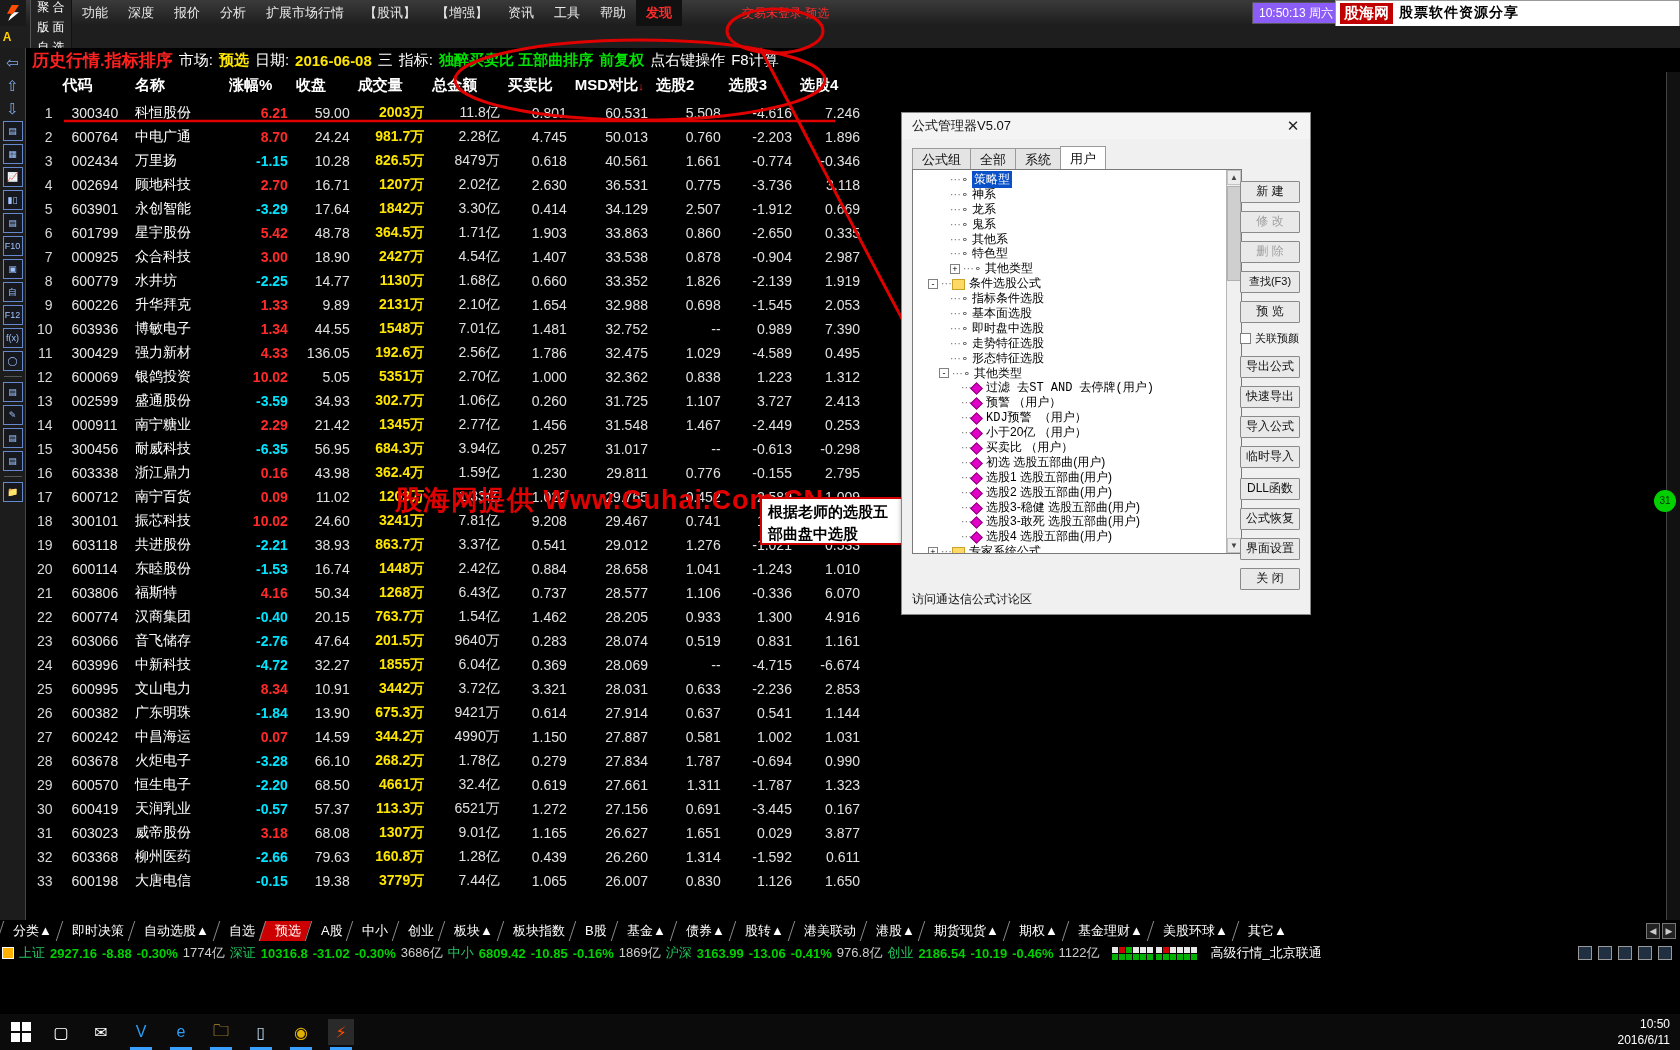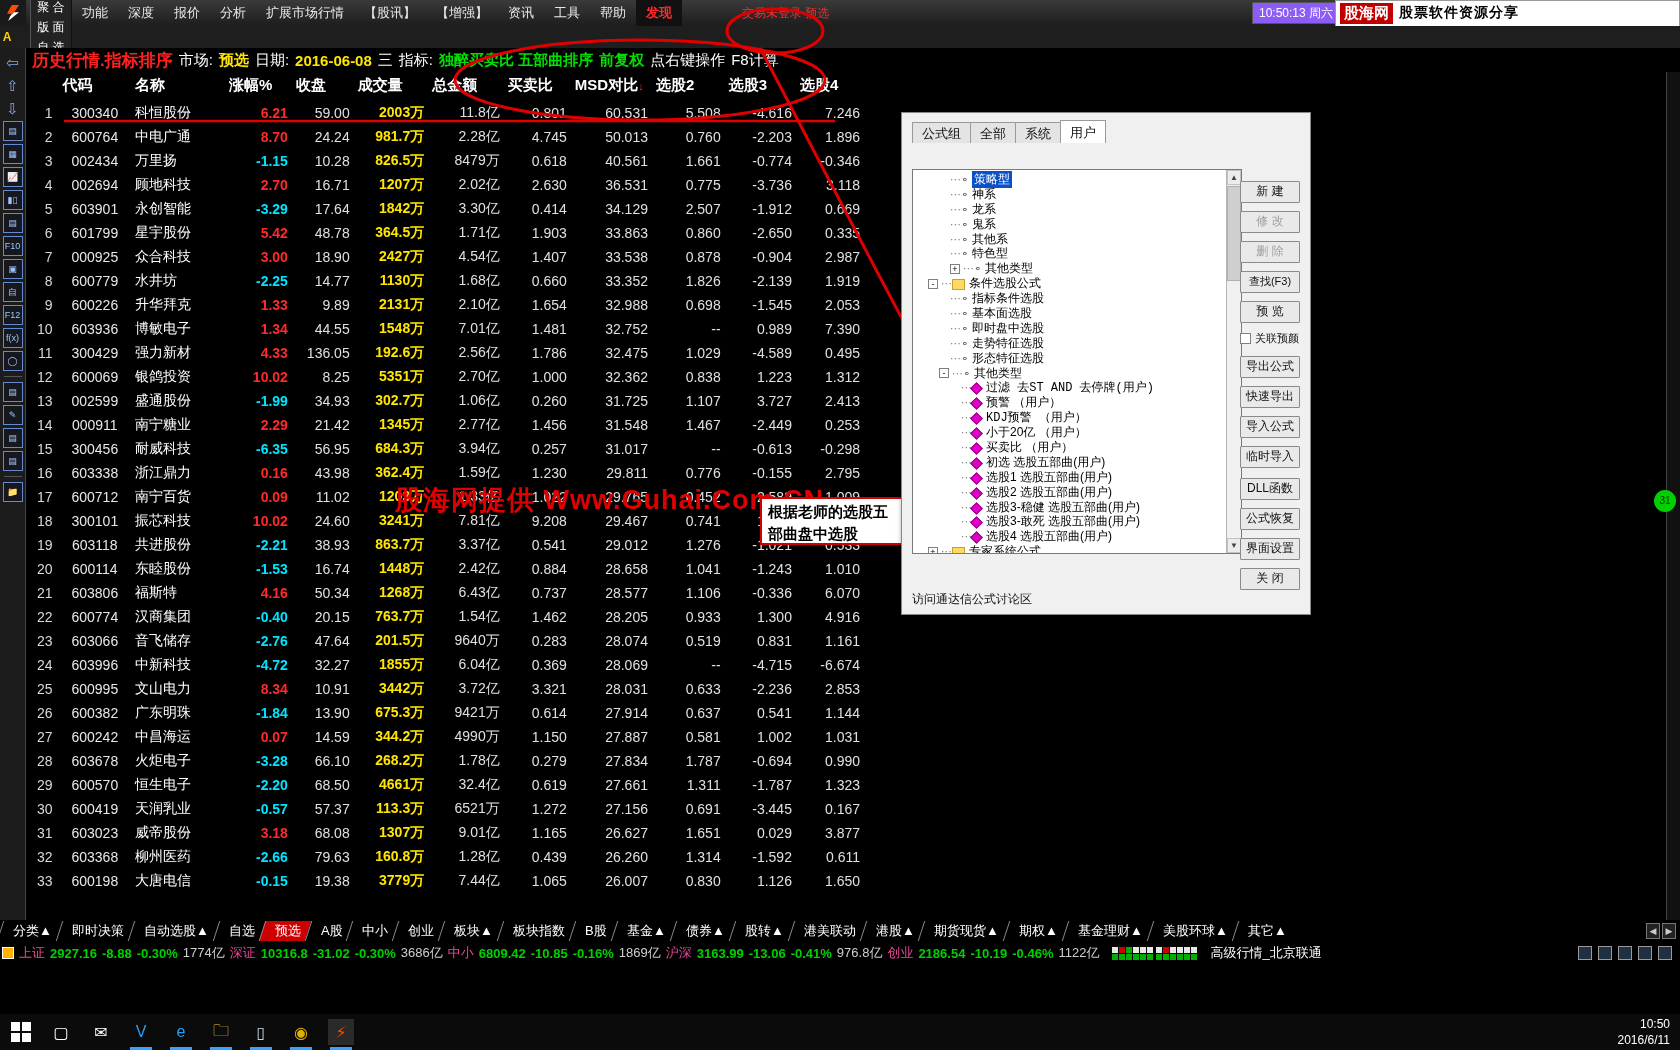--- a/index.html
+++ b/index.html
@@ -198,21 +198,21 @@
   .btabs-right{ margin-left:auto; display:flex; align-items:center; gap:2px; padding-right:4px;}
   .mini-btn{ width:14px;height:16px;border:1px solid #777;color:#ccc;font-size:9px;
              text-align:center;line-height:14px;background:#222;}
 
   
   .idxbar{
     position:absolute; left:0; top:942px; width:1680px; height:22px;
     background:#000; display:flex; align-items:center; font-size:13px; gap:5px; padding-left:2px;
   }
   .sq{ width:12px;height:12px;background:#ffb000;border:1px solid #fff;}
-  .ix-name{ color:#ec4899; }
+  .ix-name{ color:#22c55e; }
   .ix-g{ color:#00d000; font-weight:bold;}
   .ix-amt{ color:#cfcfcf;}
   .grid-ind{ display:flex; gap:3px; margin-left:8px;}
   .grid-ind .g{ display:grid; grid-template-columns:repeat(6,6px); grid-template-rows:repeat(2,6px); gap:1px;}
   .grid-ind .g i{ display:block; width:6px;height:6px; background:#00b000;}
   .grid-ind .g i.w{ background:#e8e8e8;}
   .grid-ind .g i.r{ background:#d00000;}
   .ix-server{ color:#ffffff; margin-left:8px;}
   .tray{ margin-left:auto; display:flex; gap:6px; align-items:center; padding-right:8px;}
   .tray i{ display:block; width:14px;height:14px;border:1px solid #999; background:#203040;}
@@ -520,34 +520,34 @@
             <td class="c-num w-msd">32.475</td>
             <td class="c-num w-s2">1.029</td>
             <td class="c-num w-s3">-4.589</td>
             <td class="c-num w-s4">0.495</td>
           </tr>
           <tr>
             <td class="c-idx">12</td>
             <td class="c-code">600069</td>
             <td class="c-name">银鸽投资</td>
             <td class="up c-num w-chg">10.02</td>
-            <td class="c-num w-close">8.25</td>
+            <td class="c-num w-close">5.05</td>
             <td class="vol w-vol">5351万</td>
             <td class="c-num w-amt">2.70亿</td>
             <td class="c-num w-bs">1.000</td>
             <td class="c-num w-msd">32.362</td>
             <td class="c-num w-s2">0.838</td>
             <td class="c-num w-s3">1.223</td>
             <td class="c-num w-s4">1.312</td>
           </tr>
           <tr>
             <td class="c-idx">13</td>
             <td class="c-code">002599</td>
             <td class="c-name">盛通股份</td>
-            <td class="down c-num w-chg">-1.99</td>
+            <td class="down c-num w-chg">-3.59</td>
             <td class="c-num w-close">34.93</td>
             <td class="vol w-vol">302.7万</td>
             <td class="c-num w-amt">1.06亿</td>
             <td class="c-num w-bs">0.260</td>
             <td class="c-num w-msd">31.725</td>
             <td class="c-num w-s2">1.107</td>
             <td class="c-num w-s3">3.727</td>
             <td class="c-num w-s4">2.413</td>
           </tr>
           <tr>
@@ -851,20 +851,24 @@
     <ellipse cx="1048" cy="521" rx="92" ry="29" fill="none" stroke="#e00000" stroke-width="3"></ellipse>
   </svg>
 
   <div class="wm-mid">股海网提供 Www.Guhai.Com.CN</div>
   <div class="callout">
     <div>根据老师的选股五</div>
     <div>部曲盘中选股</div>
   </div>
 
   <div class="dlg">
+    <div class="dlg-title">
+      <span class="t">公式管理器V5.07</span>
+      <span class="dlg-x">✕</span>
+    </div>
 
     <div class="tabs">
       <div class="tab">公式组</div>
       <div class="tab">全部</div>
       <div class="tab">系统</div>
       <div class="tab active">用户</div>
     </div>
 
     <div class="treebox">
       <div id="tree-holder" style="padding-top:2px;">

